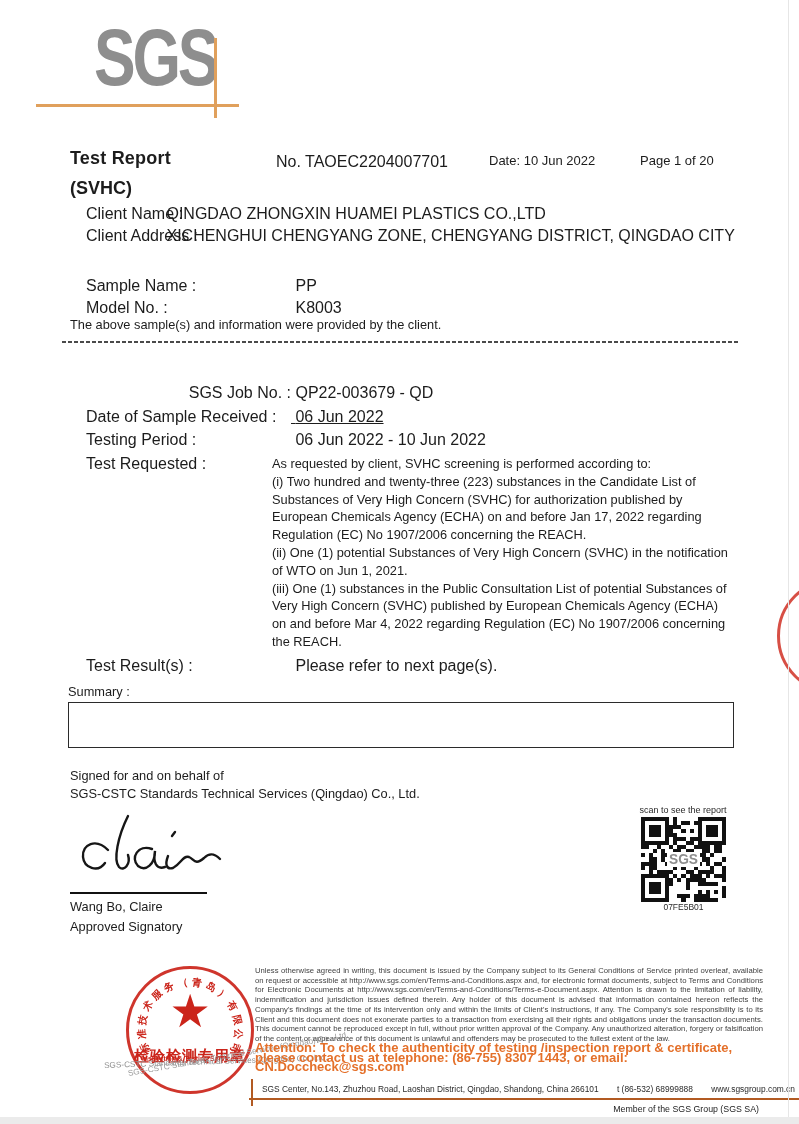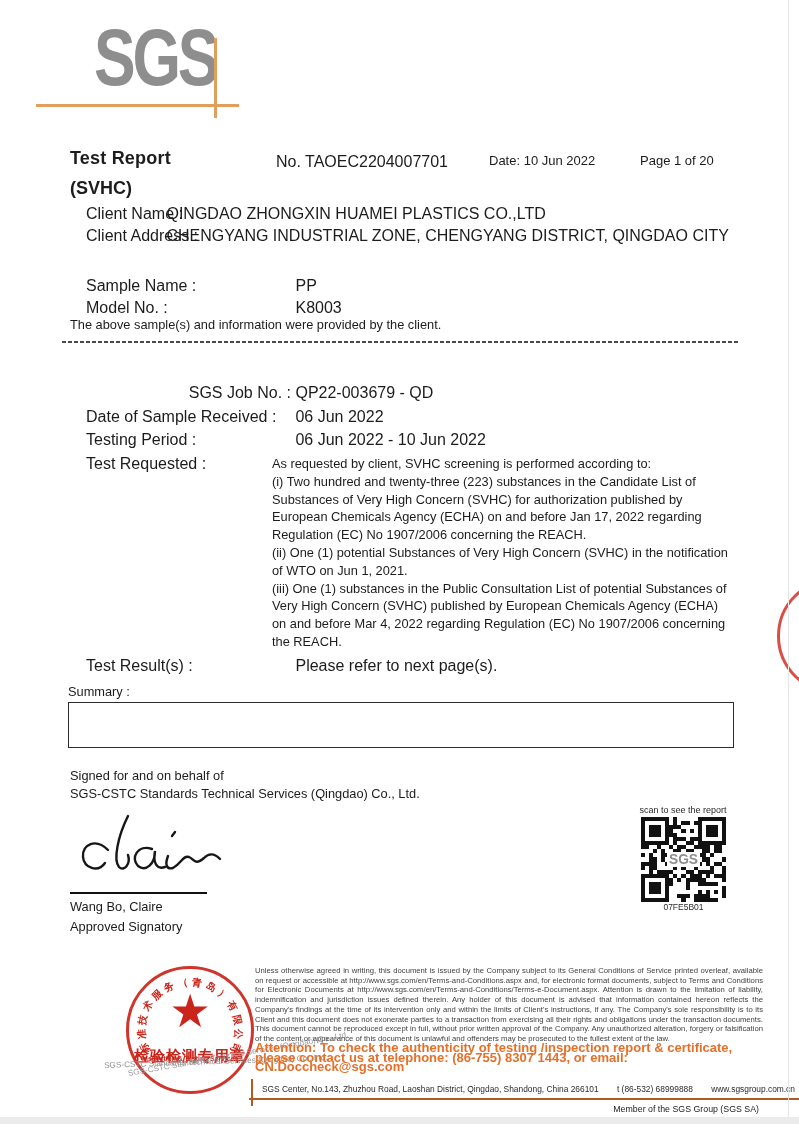--- a/index.html
+++ b/index.html
@@ -79,39 +79,39 @@
 <div class="abs hdr-no">No. TAOEC2204007701</div>
 <div class="abs hdr-date">Date: 10 Jun 2022</div>
 <div class="abs hdr-page">Page 1 of 20</div>
 
 <div class="row" style="top:205px;">
   <span class="lbl-sm">Client Name :</span>
   <span>QINGDAO ZHONGXIN HUAMEI PLASTICS CO.,LTD</span>
 </div>
 <div class="row" style="top:227px;">
   <span class="lbl-sm">Client Address :</span>
-  <span>CHENGYANG INDUSTRIAL ZONE, CHENGYANG DISTRICT, QINGDAO CITY</span>
+  <span>XICHENGHUI CHENGYANG ZONE, CHENGYANG DISTRICT, QINGDAO CITY</span>
 </div>
 
 <div class="row" style="top:277px;">
   <span class="lbl-lg">Sample Name :</span>
   <span>PP</span>
 </div>
 <div class="row" style="top:299px;">
   <span class="lbl-lg">Model No. :</span>
   <span>K8003</span>
 </div>
 <div class="abs note">The above sample(s) and information were provided by the client.</div>
 <div class="abs dashes"></div>
 
 <div class="row" style="top:384px;text-align:right;">
   <span class="lbl-lg">SGS Job No. :</span>
   <span>QP22-003679 - QD</span>
 </div>
-<div class="row" style="top:408px;">
+<div class="row" style="top:408px;text-decoration:underline;">
   <span class="lbl-lg">Date of Sample Received :</span>
   <span>06 Jun 2022</span>
 </div>
 <div class="row" style="top:431px;">
   <span class="lbl-lg">Testing Period :</span>
   <span>06 Jun 2022 - 10 Jun 2022</span>
 </div>
 <div class="row" style="top:455px;">
   <span class="lbl-lg">Test Requested :</span>
 </div>

